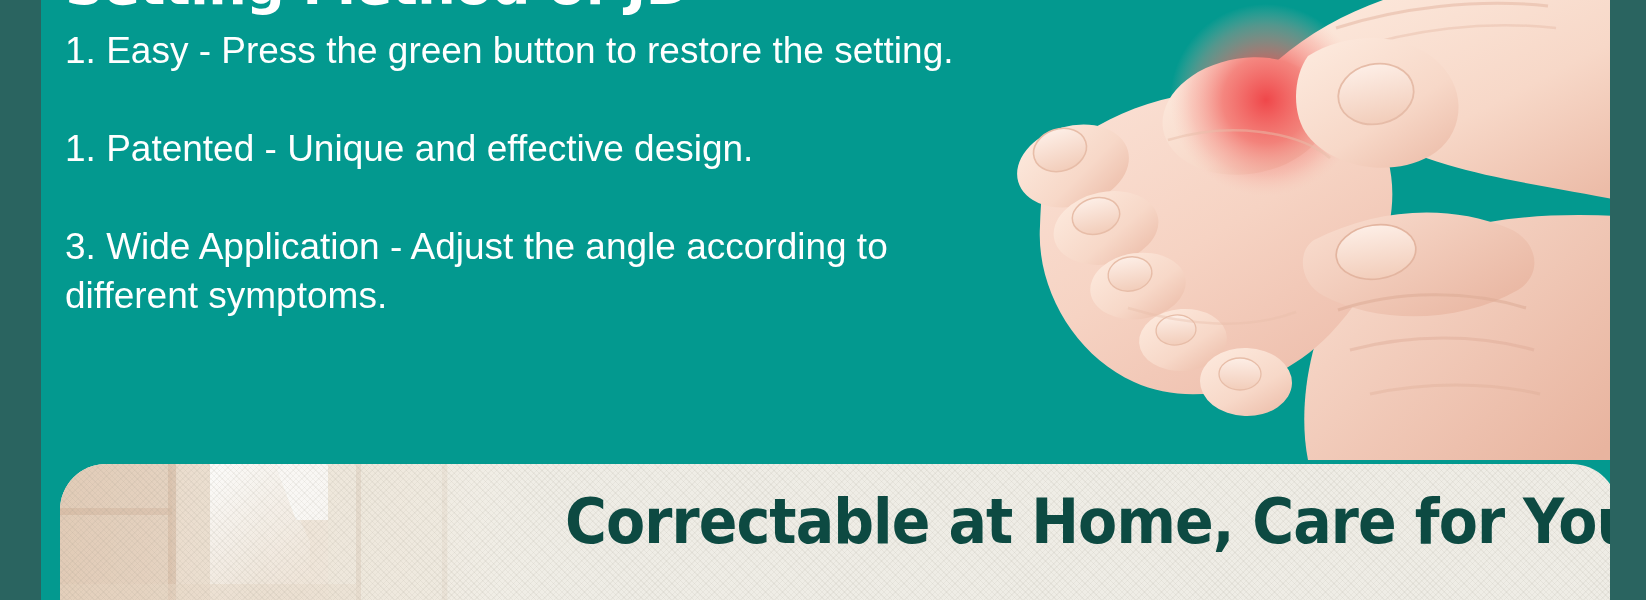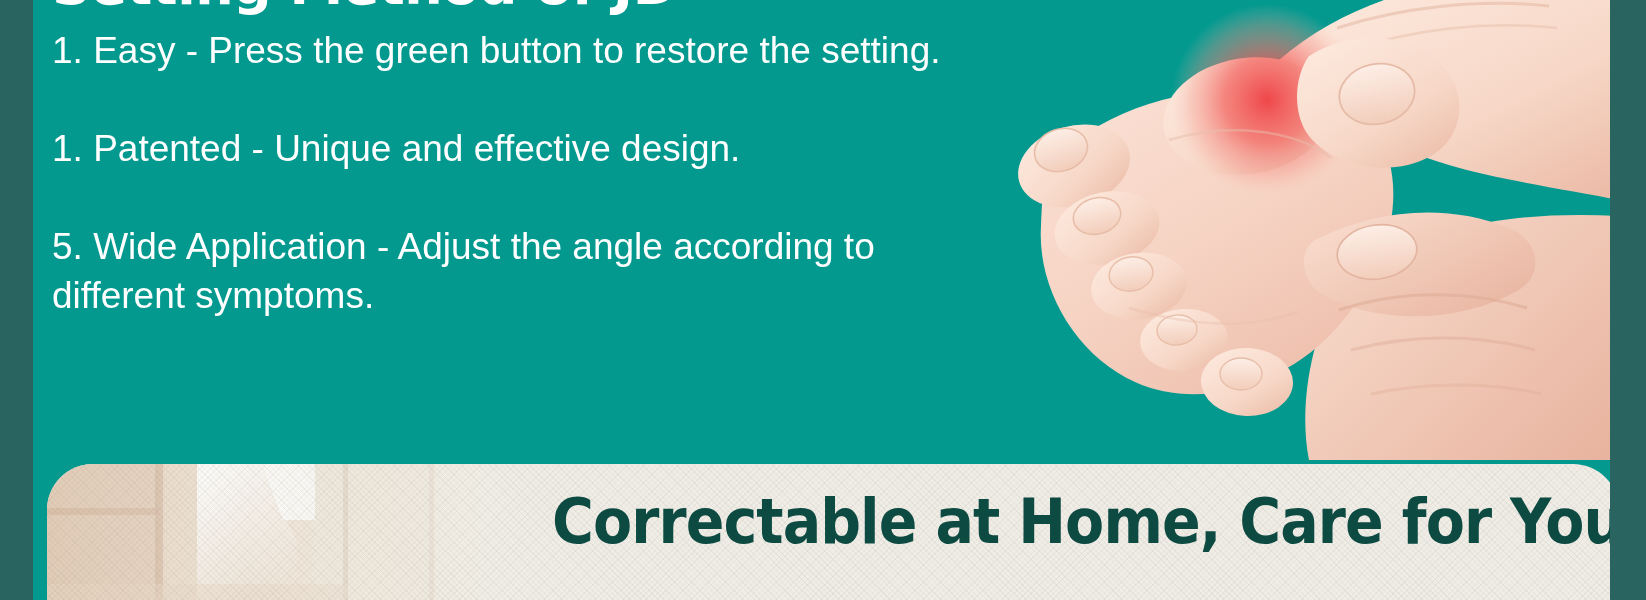--- a/index.html
+++ b/index.html
@@ -28,27 +28,26 @@
     bottom: 0;
     background: #2a6460;
     z-index: 5;
   }
   .frame-left  { left: 0;  width: 33px; }
   .frame-right { right: 0; width: 36px; }
 
   
   .teal-panel {
     position: absolute;
-    left: 28px;
+    left: 41px;
     top: 0;
     width: 1577px;
     height: 600px;
     background: #03998f;
     overflow: hidden;
-    padding-left: 14px;
   }
 
   
   .foot-photo {
     position: absolute;
     right: 0;
     top: -10px;
     width: 640px;
     height: 470px;
     overflow: hidden;
@@ -213,21 +212,21 @@
       </svg>
     </div>
 
     <div class="headline-clip">
       <div class="headline">Setting Method of JD</div>
     </div>
 
     <div class="bullets">
       <p class="bullet">1. Easy - Press the green button to restore the setting.</p>
       <p class="bullet">1. Patented - Unique and effective design.</p>
-      <p class="bullet">5. Wide Application - Adjust the angle according to different symptoms.</p>
+      <p class="bullet">3. Wide Application - Adjust the angle according to different symptoms.</p>
     </div>
 
     <div class="bottom-card">
 
       <div class="card-photo">
         <svg viewBox="0 0 560 136" preserveAspectRatio="xMidYMid slice" aria-hidden="true">
           <defs>
             <linearGradient id="wallG" x1="0%" y1="0%" x2="100%" y2="0%">
               <stop offset="0%" stop-color="#e3cfbd"></stop>
               <stop offset="45%" stop-color="#efe1d2"></stop>

